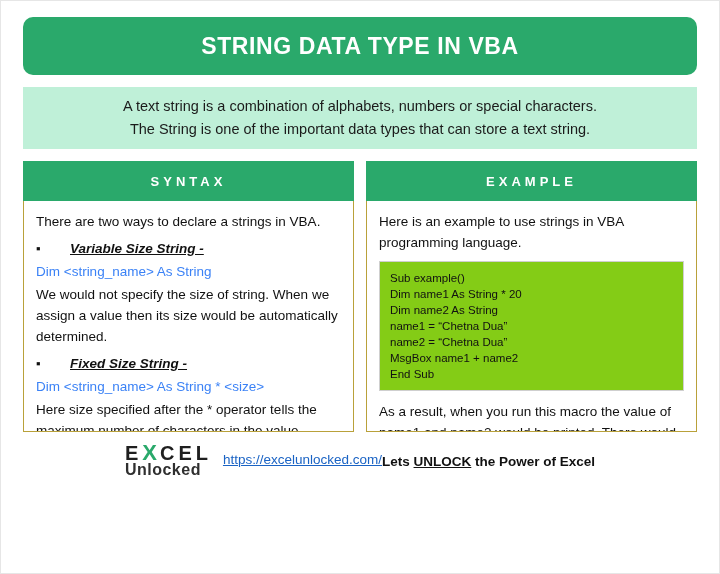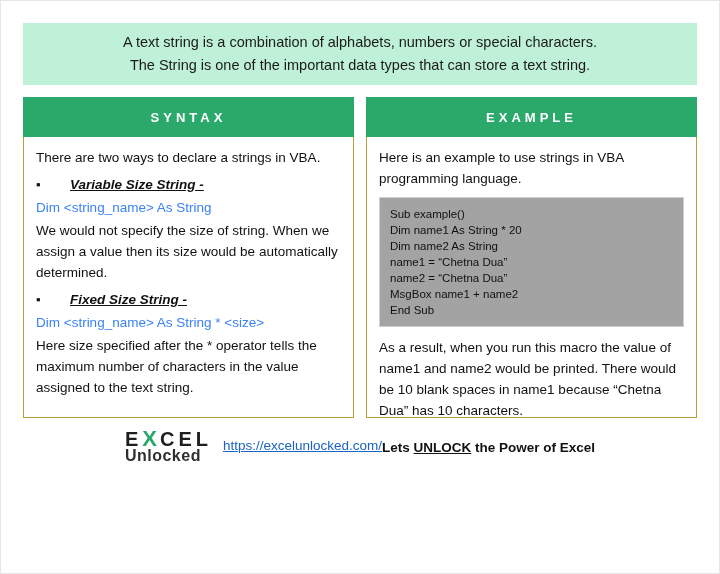--- a/index.html
+++ b/index.html
@@ -77,21 +77,21 @@
     font-size: 13px;
     font-weight: bold;
     letter-spacing: 4px;
   }
   .col-body {
     border: 1px solid #b9a13a;
     border-top: none;
     background: #ffffff;
     padding: 10px 12px 20px 12px;
     box-sizing: border-box;
-    height: 281px;
+    height: 231px;
     overflow: hidden;
   }
   .para {
     font-size: 13.5px;
     line-height: 21px;
     color: #111111;
     margin: 0 0 6px 0;
   }
   .bullet-row {
     display: flex;
@@ -115,21 +115,21 @@
     margin-left: 22px;
   }
   .code-decl {
     font-size: 13.5px;
     line-height: 21px;
     font-weight: normal;
     color: #3b82f6;
     margin: 1px 0 2px 0;
   }
   .code-box {
-    background: #a3a3a3;
+    background: #84cc16;
     border: 1px solid #cfcfcf;
     padding: 8px 10px;
     margin: 8px 0 10px 0;
     font-size: 11.5px;
     line-height: 16px;
     color: #111111;
   }
   .code-line {
     white-space: pre;
   }
@@ -189,20 +189,23 @@
   .footer-tag .unlock {
     color: #111111;
     text-decoration: underline;
   }
 </style>
 </head>
 <body>
 
 <div class="page">
 
+  <div class="title-banner">
+    <div class="title-text">STRING DATA TYPE IN VBA</div>
+  </div>
 
   <div class="intro-block">
     <div class="intro-line">A text string is a combination of alphabets, numbers or special characters.</div>
     <div class="intro-line">The String is one of the important data types that can store a text string.</div>
   </div>
 
   <div class="columns">
 
     <div class="col">
       <div class="col-header">SYNTAX</div>

